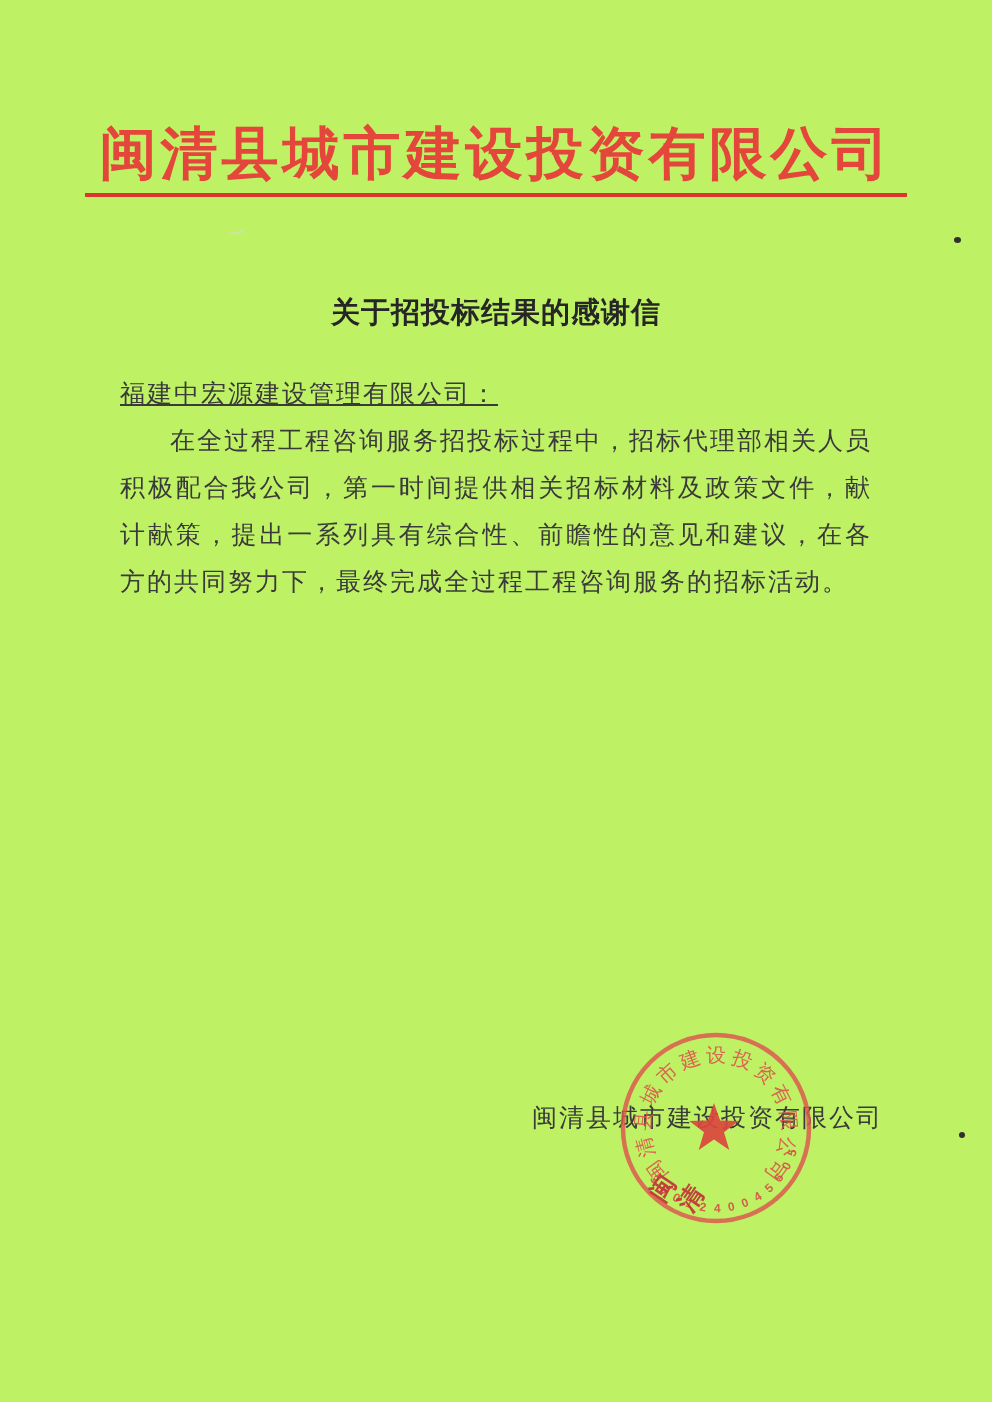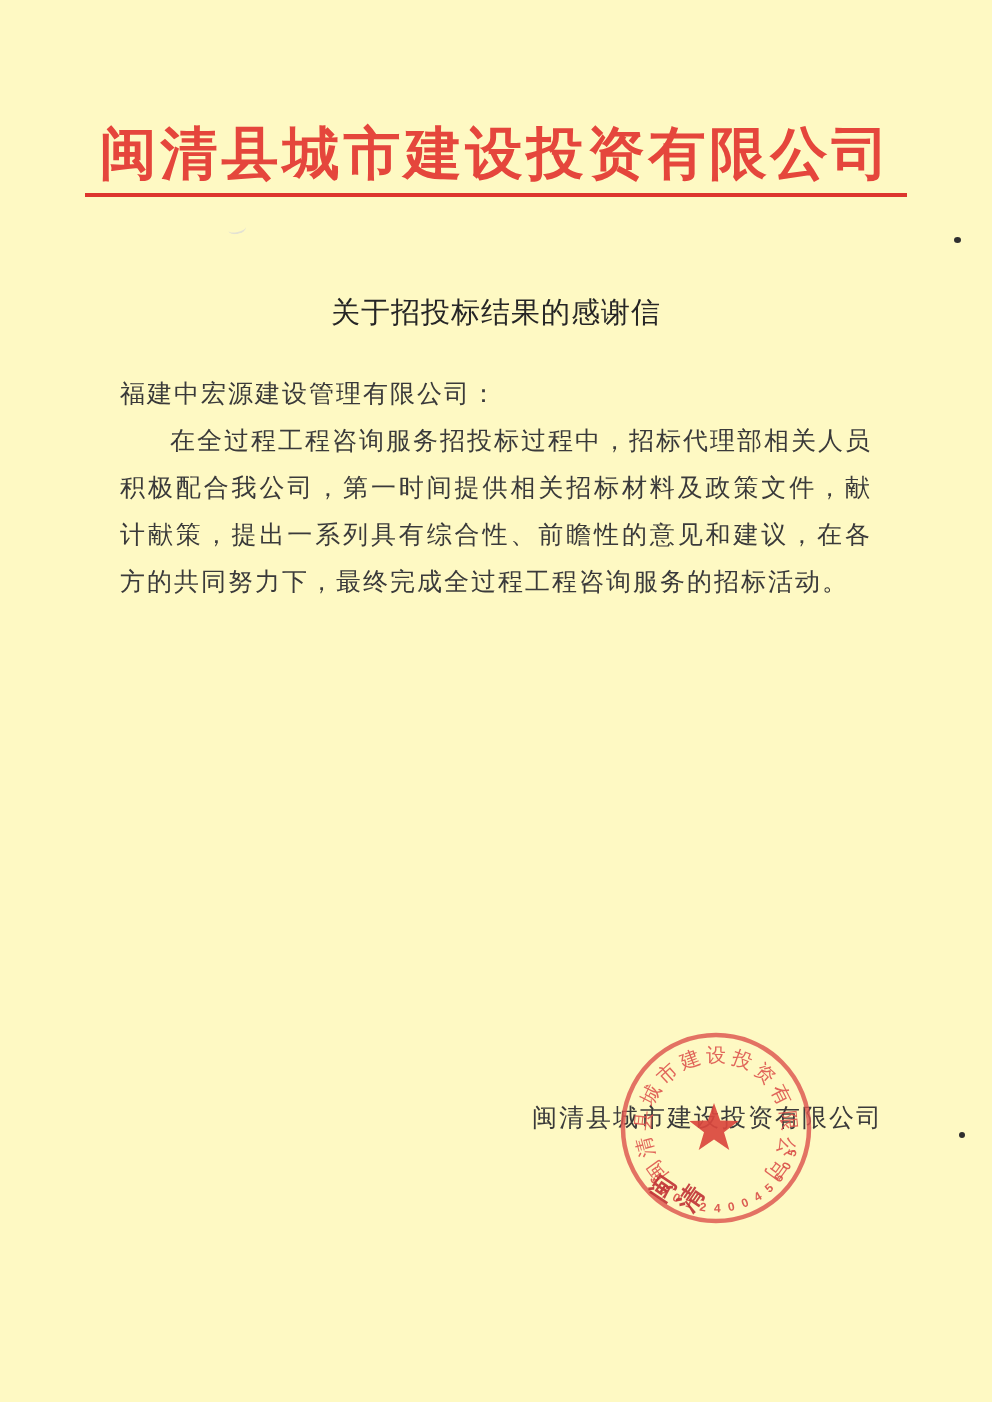--- a/index.html
+++ b/index.html
@@ -5,21 +5,21 @@
   html,body{margin:0;padding:0;}
   body{
     width:992px;height:1402px;
     background:#ffffff;
     font-family:"Liberation Serif","DejaVu Serif",serif;
     position:relative;
     overflow:hidden;
   }
   .page{
     position:absolute;left:0;top:0;width:992px;height:1402px;
-    background:#fef9c3;
+    background:#bef264;
   }
   
   .letterhead{
     position:absolute;left:0;top:120px;width:992px;
     text-align:center;
     font-family:"Liberation Sans","DejaVu Sans",sans-serif;
     font-weight:bold;
     font-size:57px;
     letter-spacing:4px;
     color:#e5463c;
@@ -28,38 +28,38 @@
   }
   .letterhead-rule{
     position:absolute;left:85px;top:193px;width:822px;height:4px;
     background:#dd362e;
   }
   
   .doc-title{
     position:absolute;left:0;top:293px;width:992px;margin:0;
     text-align:center;
     font-family:"Liberation Sans","DejaVu Sans",sans-serif;
-    font-weight:normal;
+    font-weight:bold;
     font-size:29px;
     letter-spacing:1px;
     color:#262626;
     line-height:38px;
   }
   
   .content{
     position:absolute;left:120px;top:370px;width:752px;
     font-size:25px;
     line-height:47px;
     letter-spacing:2px;
     color:#3a3a3a;
     text-align:justify;
     z-index:1;
   }
   .content p{margin:0;text-indent:2em;}
-  .content p.salutation{text-indent:0;}
+  .content p.salutation{text-indent:0;text-decoration:underline;}
   
   .signature{
     position:absolute;right:109px;top:1100px;
     font-size:25px;letter-spacing:2px;color:#3a3a3a;
     line-height:36px;white-space:nowrap;z-index:1;
   }
   .sign-date{
     position:absolute;right:203px;top:1156px;
     font-size:24px;letter-spacing:1px;color:#3a3a3a;
     line-height:34px;white-space:nowrap;z-index:1;

